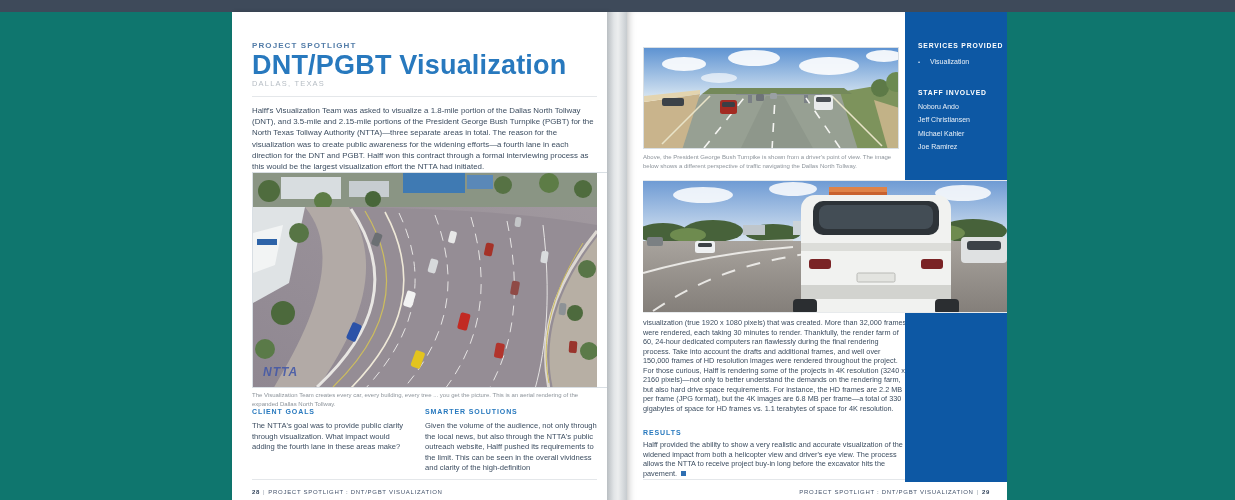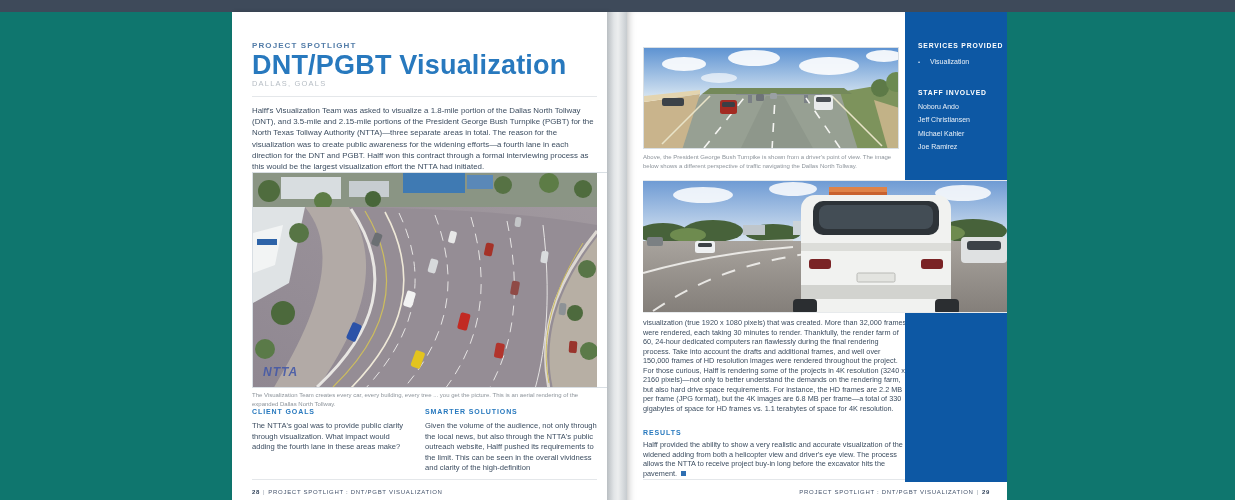--- a/index.html
+++ b/index.html
@@ -59,21 +59,21 @@
   svg { display:block; }
 </style>
 </head>
 <body>
 
 <div id="canvas">
 
   <div class="page" id="page-left">
     <div class="eyebrow">PROJECT SPOTLIGHT</div>
     <div class="title">DNT/PGBT Visualization</div>
-    <div class="location">DALLAS, GOALS</div>
+    <div class="location">DALLAS, TEXAS</div>
     <div class="rule rule-left-top" style="position:absolute;"></div>
     <div class="intro">Halff's Visualization Team was asked to visualize a 1.8-mile portion of the Dallas North Tollway (DNT), and 3.5-mile and 2.15-mile portions of the President George Bush Turnpike (PGBT) for the North Texas Tollway Authority (NTTA)—three separate areas in total. The reason for the visualization was to create public awareness for the widening efforts—a fourth lane in each direction for the DNT and PGBT. Halff won this contract through a formal interviewing process as this would be the largest visualization effort the NTTA had initiated.</div>
 
     <div class="hero">
       <svg width="344" height="216" viewBox="0 0 344 216">
         <defs>
           <linearGradient id="pav" x1="0" y1="1" x2="1" y2="0">
             <stop offset="0" stop-color="#8f8791"></stop>
               <stop offset="1" stop-color="#a29aa0"></stop>
           </linearGradient>
@@ -295,21 +295,21 @@
         </g>
 
         <rect x="318" y="56" width="46" height="26" rx="4" fill="#dfe1e2"></rect>
         <rect x="324" y="60" width="34" height="9" rx="3" fill="#3c4248"></rect>
       </svg>
     </div>
 
     <div class="rbody">visualization (true 1920 x 1080 pixels) that was created. More than 32,000 frames were rendered, each taking 30 minutes to render. Thankfully, the render farm of 60, 24-hour dedicated computers ran flawlessly during the final rendering process. Take into account the drafts and additional frames, and well over 150,000 frames of HD resolution images were rendered throughout the project. For those curious, Halff is rendering some of the projects in 4K resolution (3240 x 2160 pixels)—not only to better understand the demands on the rendering farm, but also hard drive space requirements. For instance, the HD frames are 2.2 MB per frame (JPG format), but the 4K images are 6.8 MB per frame—a total of 330 gigabytes of space for HD frames vs. 1.1 terabytes of space for 4K resolution.</div>
     <div class="rhead">RESULTS</div>
     <div class="rresults">
-      <span>Halff provided the ability to show a very realistic and accurate visualization of the widened adding from both a helicopter view and driver's eye view. The process allows the NTTA to receive project buy-in long before the excavator hits the pavement.</span><span class="endmark"></span>
+      <span>Halff provided the ability to show a very realistic and accurate visualization of the widened impact from both a helicopter view and driver's eye view. The process allows the NTTA to receive project buy-in long before the excavator hits the pavement.</span><span class="endmark"></span>
     </div>
 
     <div class="rule rule-right-bottom"></div>
     <div class="footer" id="footer-right">
       <span>PROJECT SPOTLIGHT : DNT/PGBT VISUALIZATION</span><span class="fsep">|</span><b>29</b>
     </div>
   </div>
 
 </div>
 

